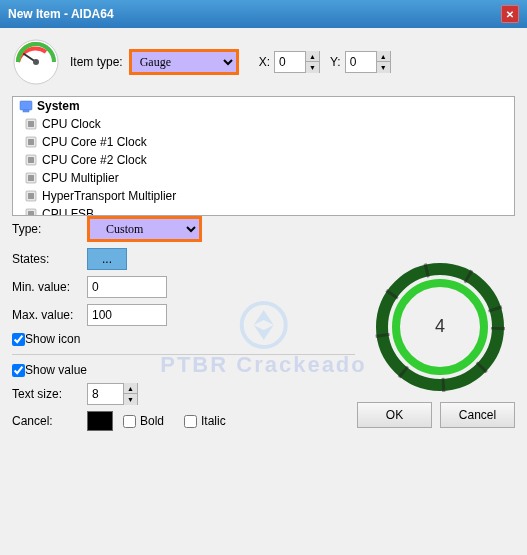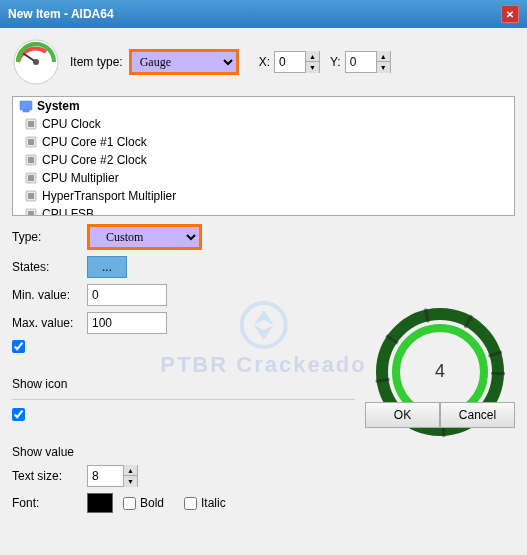--- a/index.html
+++ b/index.html
@@ -126,21 +126,20 @@
     .spin-btn:first-child {
       border-bottom: 1px solid #aaa;
     }
 
     
     .tree-container {
       border: 1px solid #aaa;
       background: white;
       height: 120px;
       overflow-y: scroll;
-      margin-bottom: 8px;
       position: relative;
     }
     .tree-item {
       padding: 2px 6px;
       display: flex;
       align-items: center;
       gap: 4px;
       cursor: pointer;
       white-space: nowrap;
       font-size: 12px;
@@ -202,24 +201,23 @@
       border: 1px solid #aaa;
       padding: 1px 4px;
       width: 80px;
       font-size: 12px;
       font-family: inherit;
       height: 22px;
     }
 
     .checkbox-row {
       display: flex;
-      align-items: flex-start;
+      align-items: flex-end;
       margin-bottom: 6px;
-      gap: 24px;
-      flex-direction: column;
+      gap: 0;
     }
     .checkbox-row input[type="checkbox"] {
       margin: 0;
     }
 
     
     .font-select {
       width: 140px;
     }
 
@@ -266,20 +264,21 @@
       color: #1d4ed8;
       letter-spacing: 2px;
     }
 
     
     .bottom-bar {
       position: absolute;
       bottom: 10px;
       right: 12px;
       display: flex;
+      gap: 8px;
     }
     .dialog-btn {
       width: 75px;
       height: 26px;
       border: 1px solid #aaa;
       background: linear-gradient(to bottom, #f8f8f8, #e0e0e0);
       font-size: 12px;
       font-family: inherit;
       cursor: pointer;
     }
@@ -456,21 +455,21 @@
           <input type="text" value="8" style="width: 35px;">
           <div class="spin-btns">
             <button class="spin-btn">▲</button>
             <button class="spin-btn">▼</button>
           </div>
         </div>
       </div>
 
 
       <div class="field-row">
-        <span class="field-label">Font:</span>
+        <span class="field-label">Cancel:</span>
         <div class="color-box"></div>
         <div class="style-check-group">
           <label class="style-check-label">
             <input type="checkbox" style="">
             <span>Bold</span>
           </label>
           <label class="style-check-label">
             <input type="checkbox" style="">
             <span>Italic</span>
           </label>

